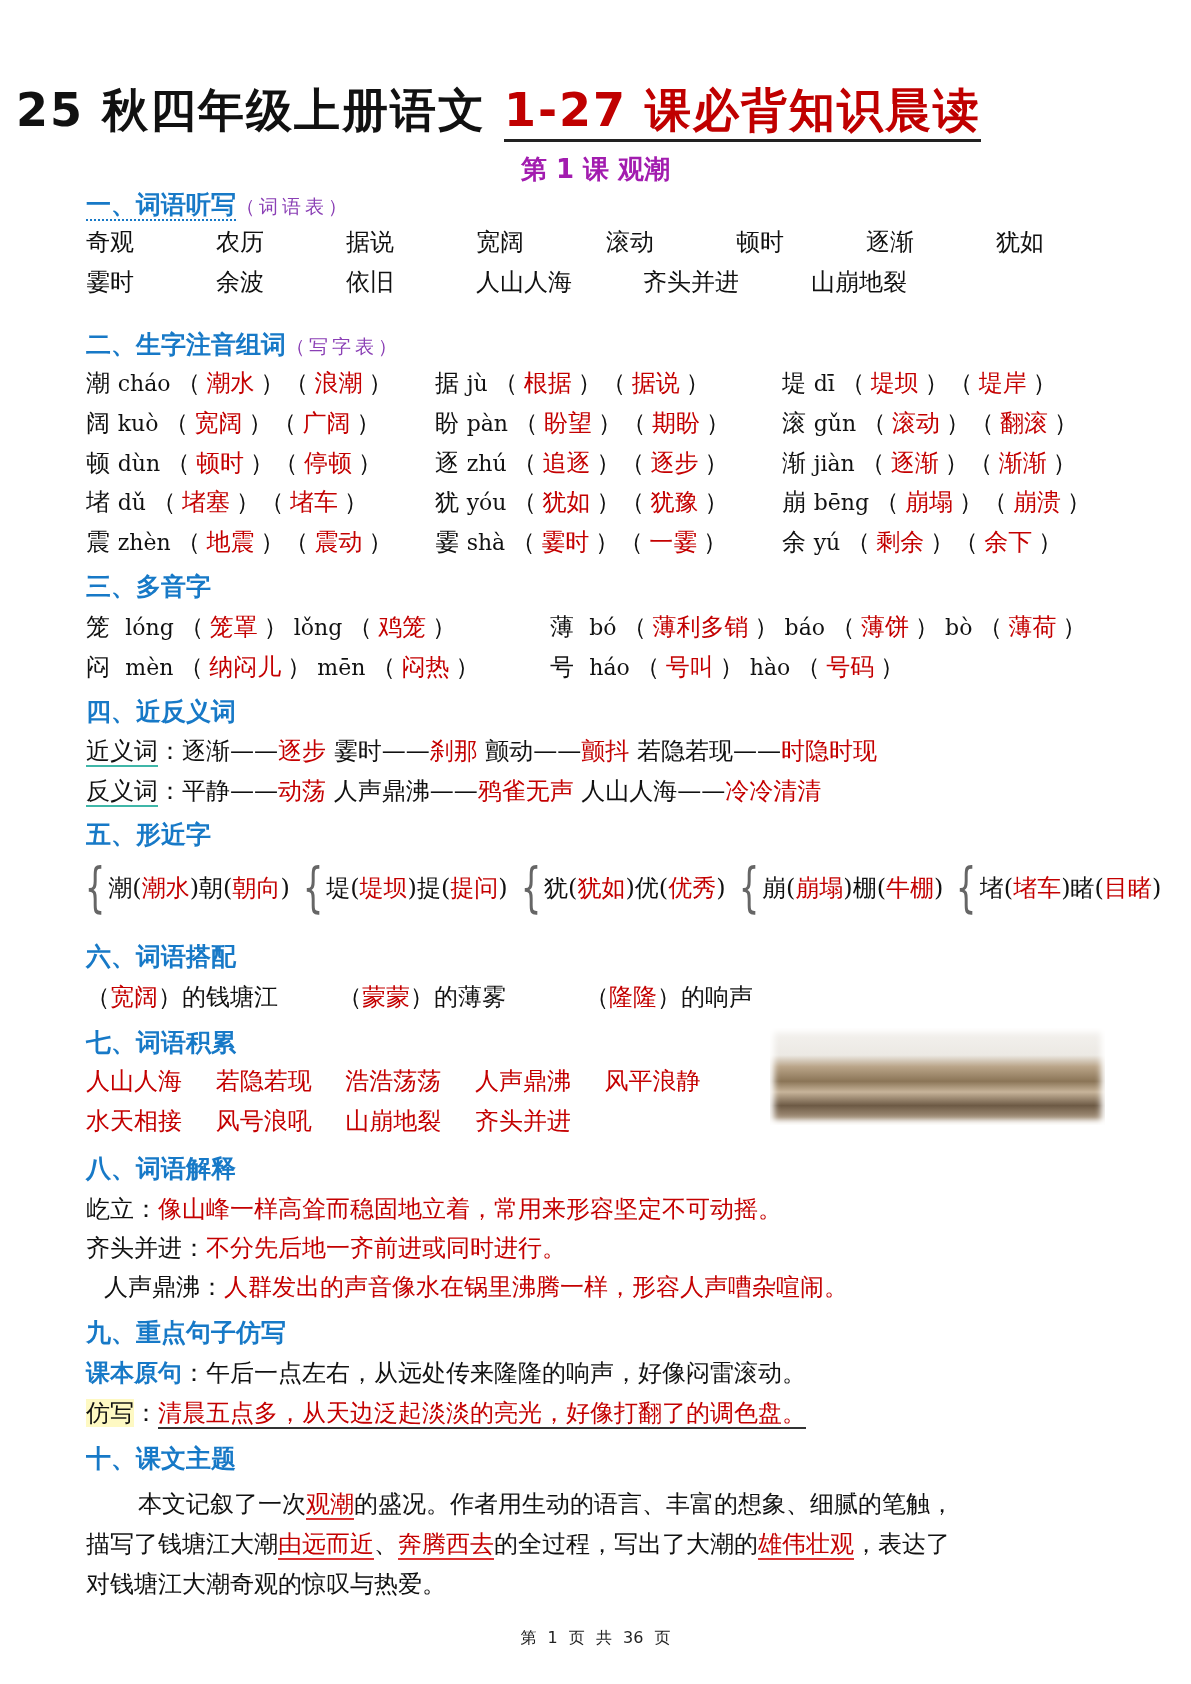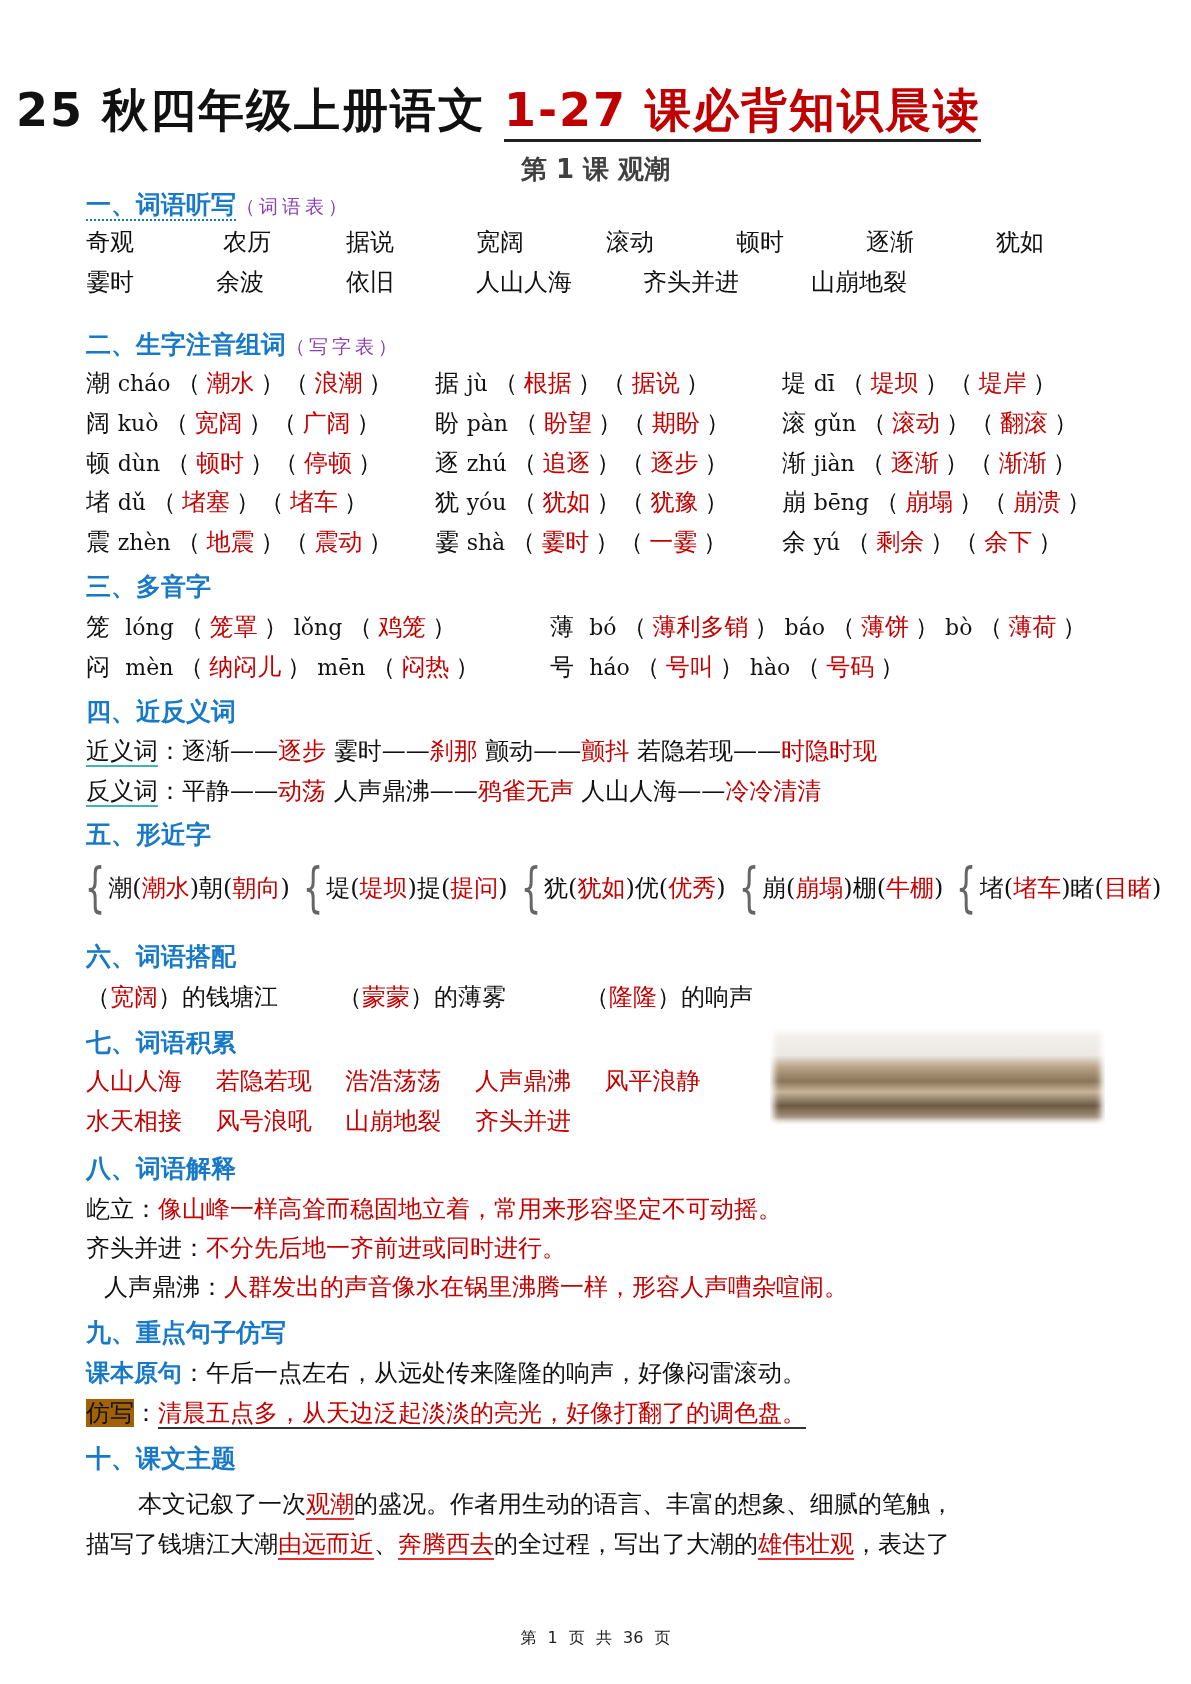--- a/index.html
+++ b/index.html
@@ -4,56 +4,56 @@
 <style>
   html,body{margin:0;padding:0;background:#fff;}
   body{width:1191px;height:1684px;position:relative;overflow:hidden;
        font-family:"DejaVu Serif","Liberation Serif",serif;color:#111;}
   .abs{position:absolute;white-space:nowrap;}
   .title{left:0;width:997px;top:82px;text-align:center;font-family:"DejaVu Sans","Liberation Sans",sans-serif;
          font-weight:bold;font-size:46px;letter-spacing:2px;line-height:56px;}
   .title .black{color:#111;}
   .title .red{color:#c00000;border-bottom:3px solid #222;padding-bottom:2px;}
   .subtitle{left:0;width:1191px;top:152px;text-align:center;font-family:"DejaVu Sans","Liberation Sans",sans-serif;
-            font-weight:bold;font-size:26px;color:#404040;}
+            font-weight:bold;font-size:26px;color:#a21caf;}
   .h{font-family:"DejaVu Sans","Liberation Sans",sans-serif;font-weight:bold;font-size:25px;color:#1779c7;left:86px;}
   .h .note{font-family:"DejaVu Serif",serif;font-weight:normal;font-size:19px;color:#8a3fb5;letter-spacing:4px;}
   .h.dotted .main{border-bottom:2px dotted #1779c7;}
   .t{font-size:24px;line-height:30px;}
   .r{color:#c40000;}
   .word{display:inline-block;font-size:24px;}
   .py{font-family:"DejaVu Serif",serif;font-size:22px;}
   .paren{margin:0 6px;}
   .ul-teal{border-bottom:2px solid #3fb6a8;}
   .brace{display:inline-block;font-size:54px;line-height:60px;color:#666;font-family:"DejaVu Sans",sans-serif;transform:scaleX(0.6);vertical-align:top;margin-right:-4px;}
   .group{display:inline-flex;align-items:center;margin-right:6px;}
   .group .pair{display:inline-flex;font-size:24px;line-height:37px;}
   .wave{left:770px;top:1028px;width:335px;height:97px;
         background:linear-gradient(180deg,#f4f2ef 0%,#ece9e4 28%,#b9a488 40%,#8b7557 55%,#c7b49a 66%,#6d5a45 80%,#a28f79 92%,#e7e1d9 100%);
         box-shadow:0 0 6px 4px #fff inset;}
-  .hl{background:#a16207;}
+  .hl{background:#fef9c3;}
   .ul-dark{border-bottom:2px solid #333;}
   .ul-red{border-bottom:2px solid #d33;text-align:center;}
   .footer{left:0;width:1191px;top:1628px;text-align:center;font-family:"DejaVu Sans","Liberation Sans",sans-serif;font-size:16px;color:#222;word-spacing:6px;}
 </style>
 </head>
 <body>
 
 <div class="abs title">
   <span class="black">25 秋四年级上册语文</span>
   <span class="red">1-27 课必背知识晨读</span>
 </div>
 <div class="abs subtitle">第 1 课  观潮</div>
 
 <div class="abs h dotted" style="top:188px">
   <span class="main">一、词语听写</span><span class="note">（词语表）</span>
 </div>
 <div class="abs t" style="top:227px;left:86px">
   <span class="word" style="position:absolute;left:0">奇观</span>
-  <span class="word" style="position:absolute;left:137px">农历</span>
+  <span class="word" style="position:absolute;left:130px">农历</span>
   <span class="word" style="position:absolute;left:260px">据说</span>
   <span class="word" style="position:absolute;left:390px">宽阔</span>
   <span class="word" style="position:absolute;left:520px">滚动</span>
   <span class="word" style="position:absolute;left:650px">顿时</span>
   <span class="word" style="position:absolute;left:780px">逐渐</span>
   <span class="word" style="position:absolute;left:910px">犹如</span>
 </div>
 <div class="abs t" style="top:267px;left:86px">
   <span class="word" style="position:absolute;left:0">霎时</span>
   <span class="word" style="position:absolute;left:130px">余波</span>
@@ -167,15 +167,16 @@
 <div class="abs t" style="top:1272px;left:104px"><span>人声鼎沸</span>：<span class="r">人群发出的声音像水在锅里沸腾一样，形容人声嘈杂喧闹。</span></div>
 
 <div class="abs h" style="top:1316px"><span>九、重点句子仿写</span></div>
 <div class="abs t" style="top:1358px;left:86px"><span style="color:#1779c7;font-family:'DejaVu Sans',sans-serif;font-weight:bold">课本原句</span>：<span>午后一点左右，从远处传来隆隆的响声，好像闷雷滚动。</span></div>
 <div class="abs t" style="top:1398px;left:86px"><span class="hl">仿写</span>：<span class="r ul-dark">清晨五点多，从天边泛起淡淡的亮光，好像打翻了的调色盘。</span></div>
 
 <div class="abs h" style="top:1442px"><span>十、课文主题</span></div>
 <div class="abs t" style="top:1484px;left:86px;line-height:40px;width:1030px;white-space:normal">
   <div style="text-indent:52px;white-space:nowrap"><span>本文记叙了一次</span><span class="r ul-red">观潮</span><span>的盛况。作者用生动的语言、丰富的想象、细腻的笔触，</span></div>
   <div style="white-space:nowrap"><span>描写了钱塘江大潮</span><span class="r ul-red">由远而近</span><span>、</span><span class="r ul-red">奔腾西去</span><span>的全过程，写出了大潮的</span><span class="r ul-red">雄伟壮观</span><span>，表达了</span></div>
+  <div style="white-space:nowrap"><span>对钱塘江大潮奇观的惊叹与热爱。</span></div>
 </div>
 
 <div class="abs footer">第 1 页 共 36 页</div>
 
 </body></html>

